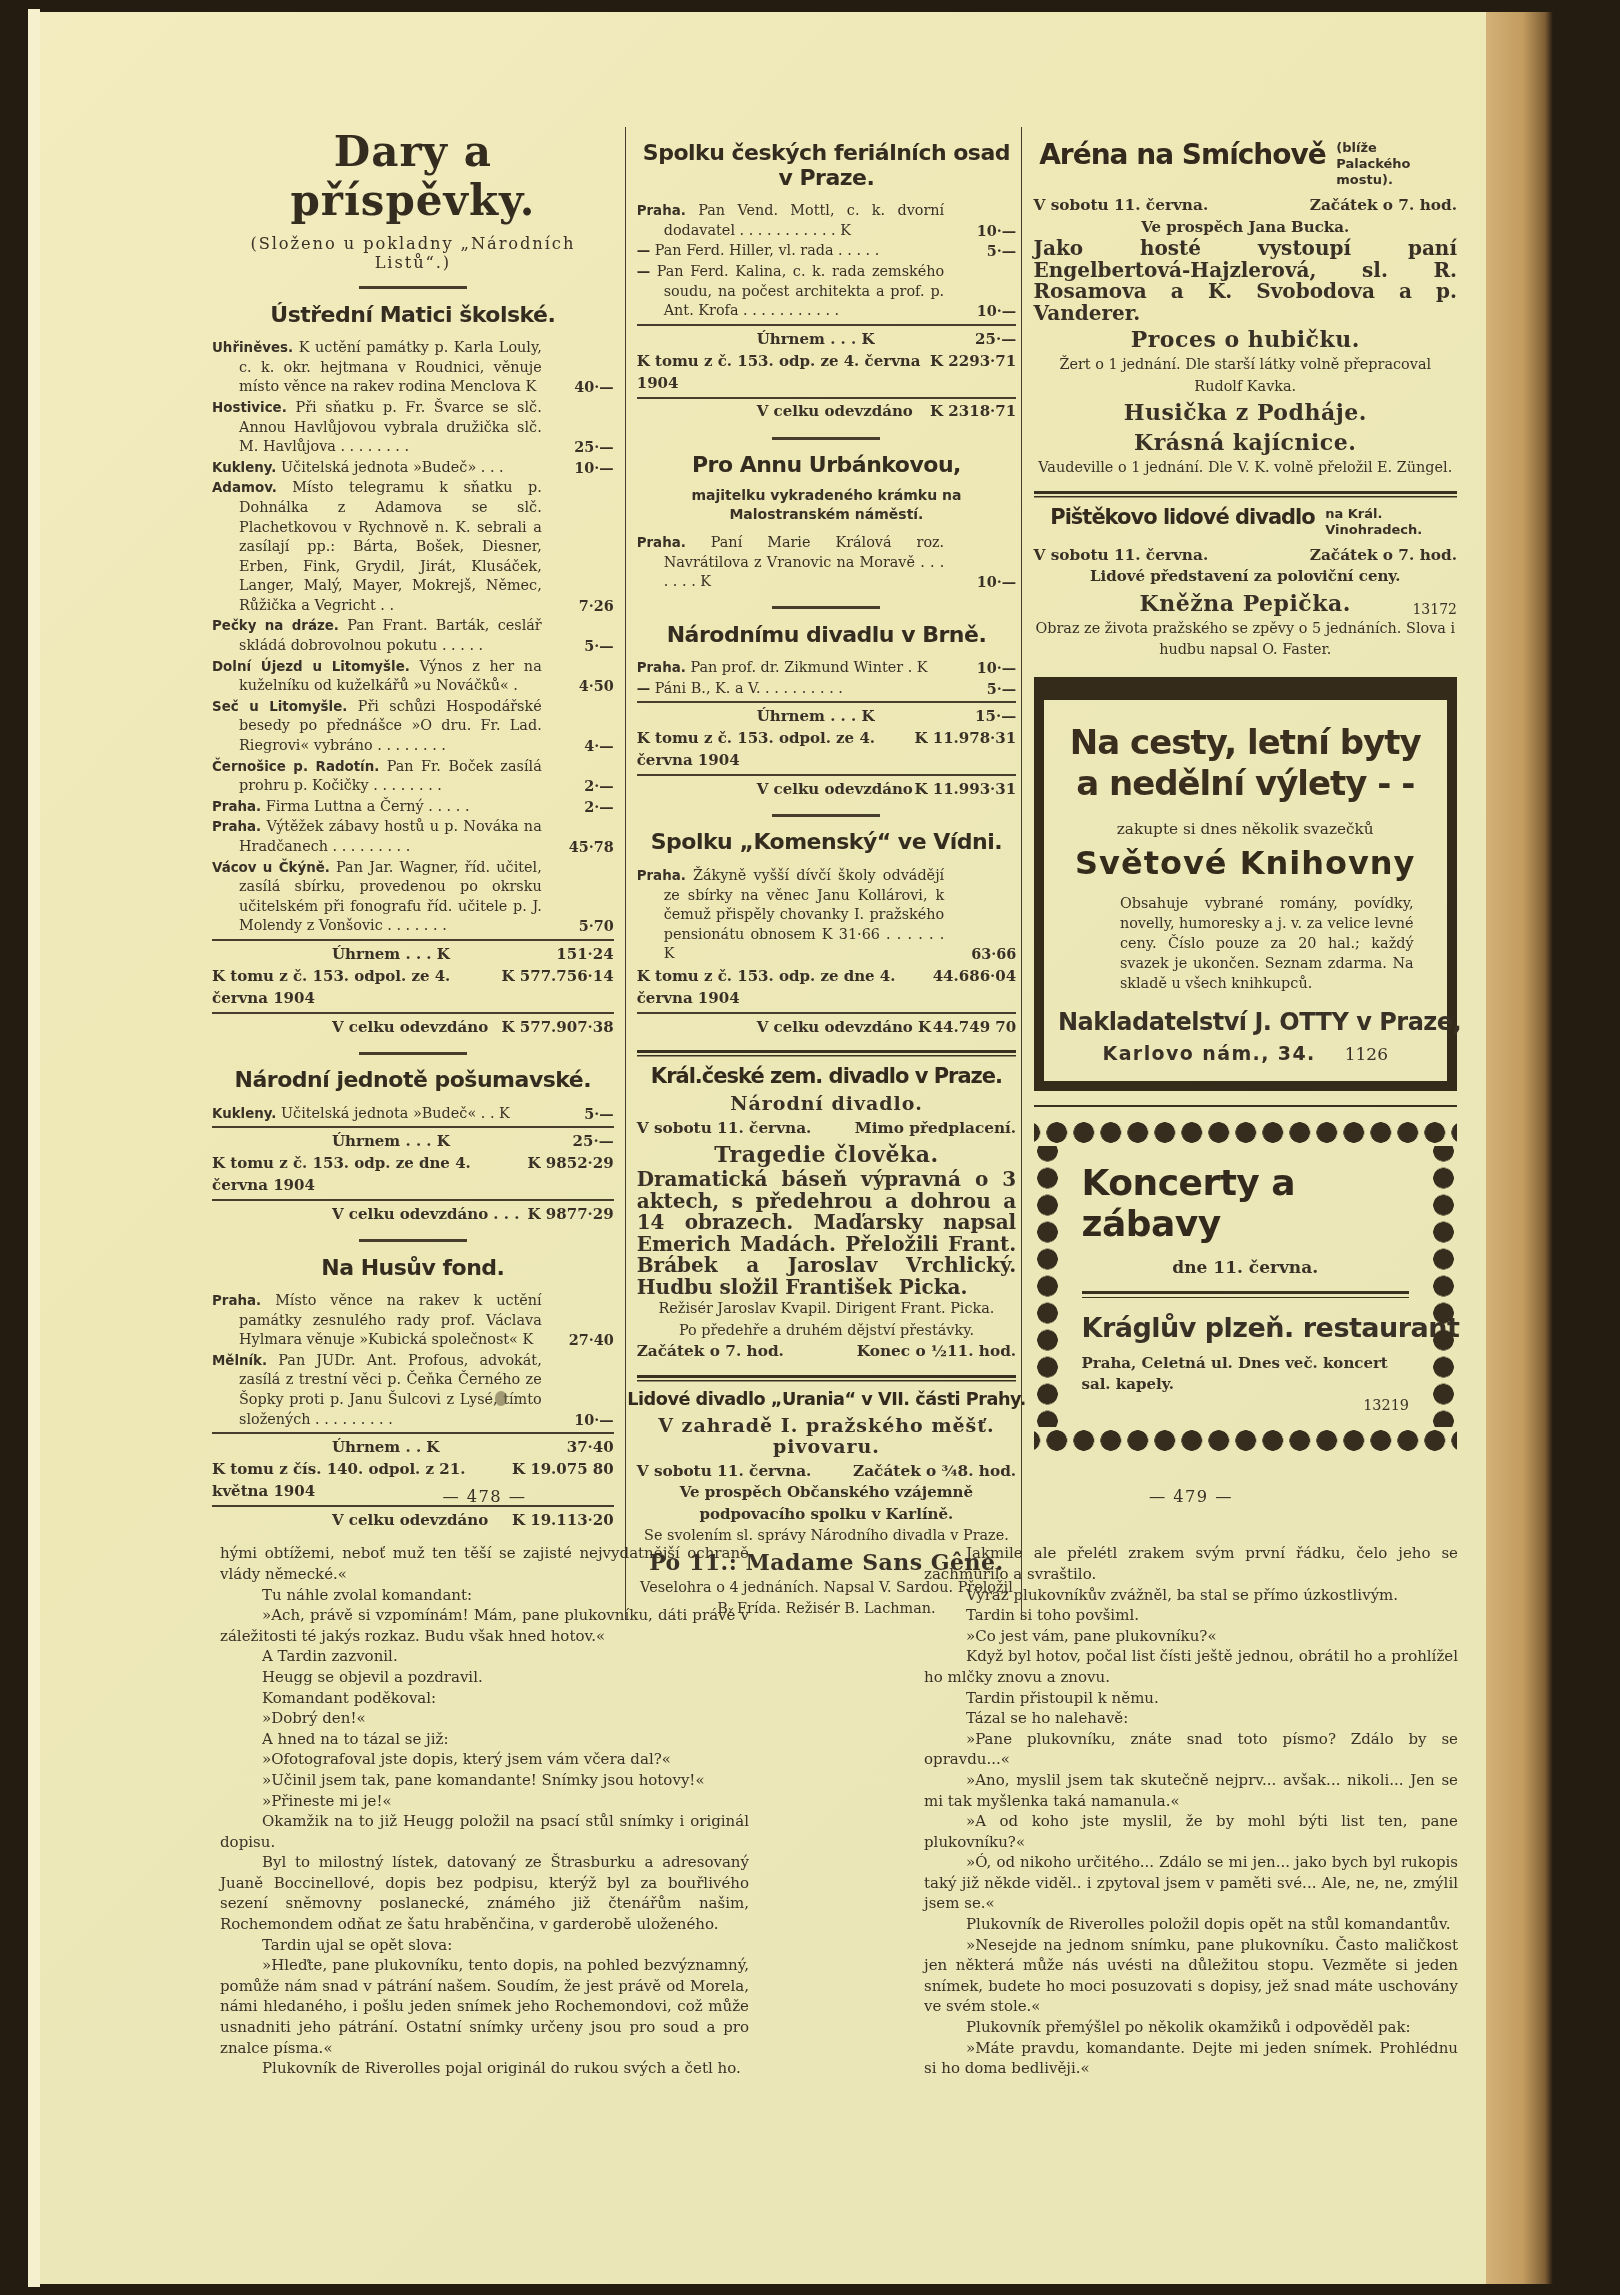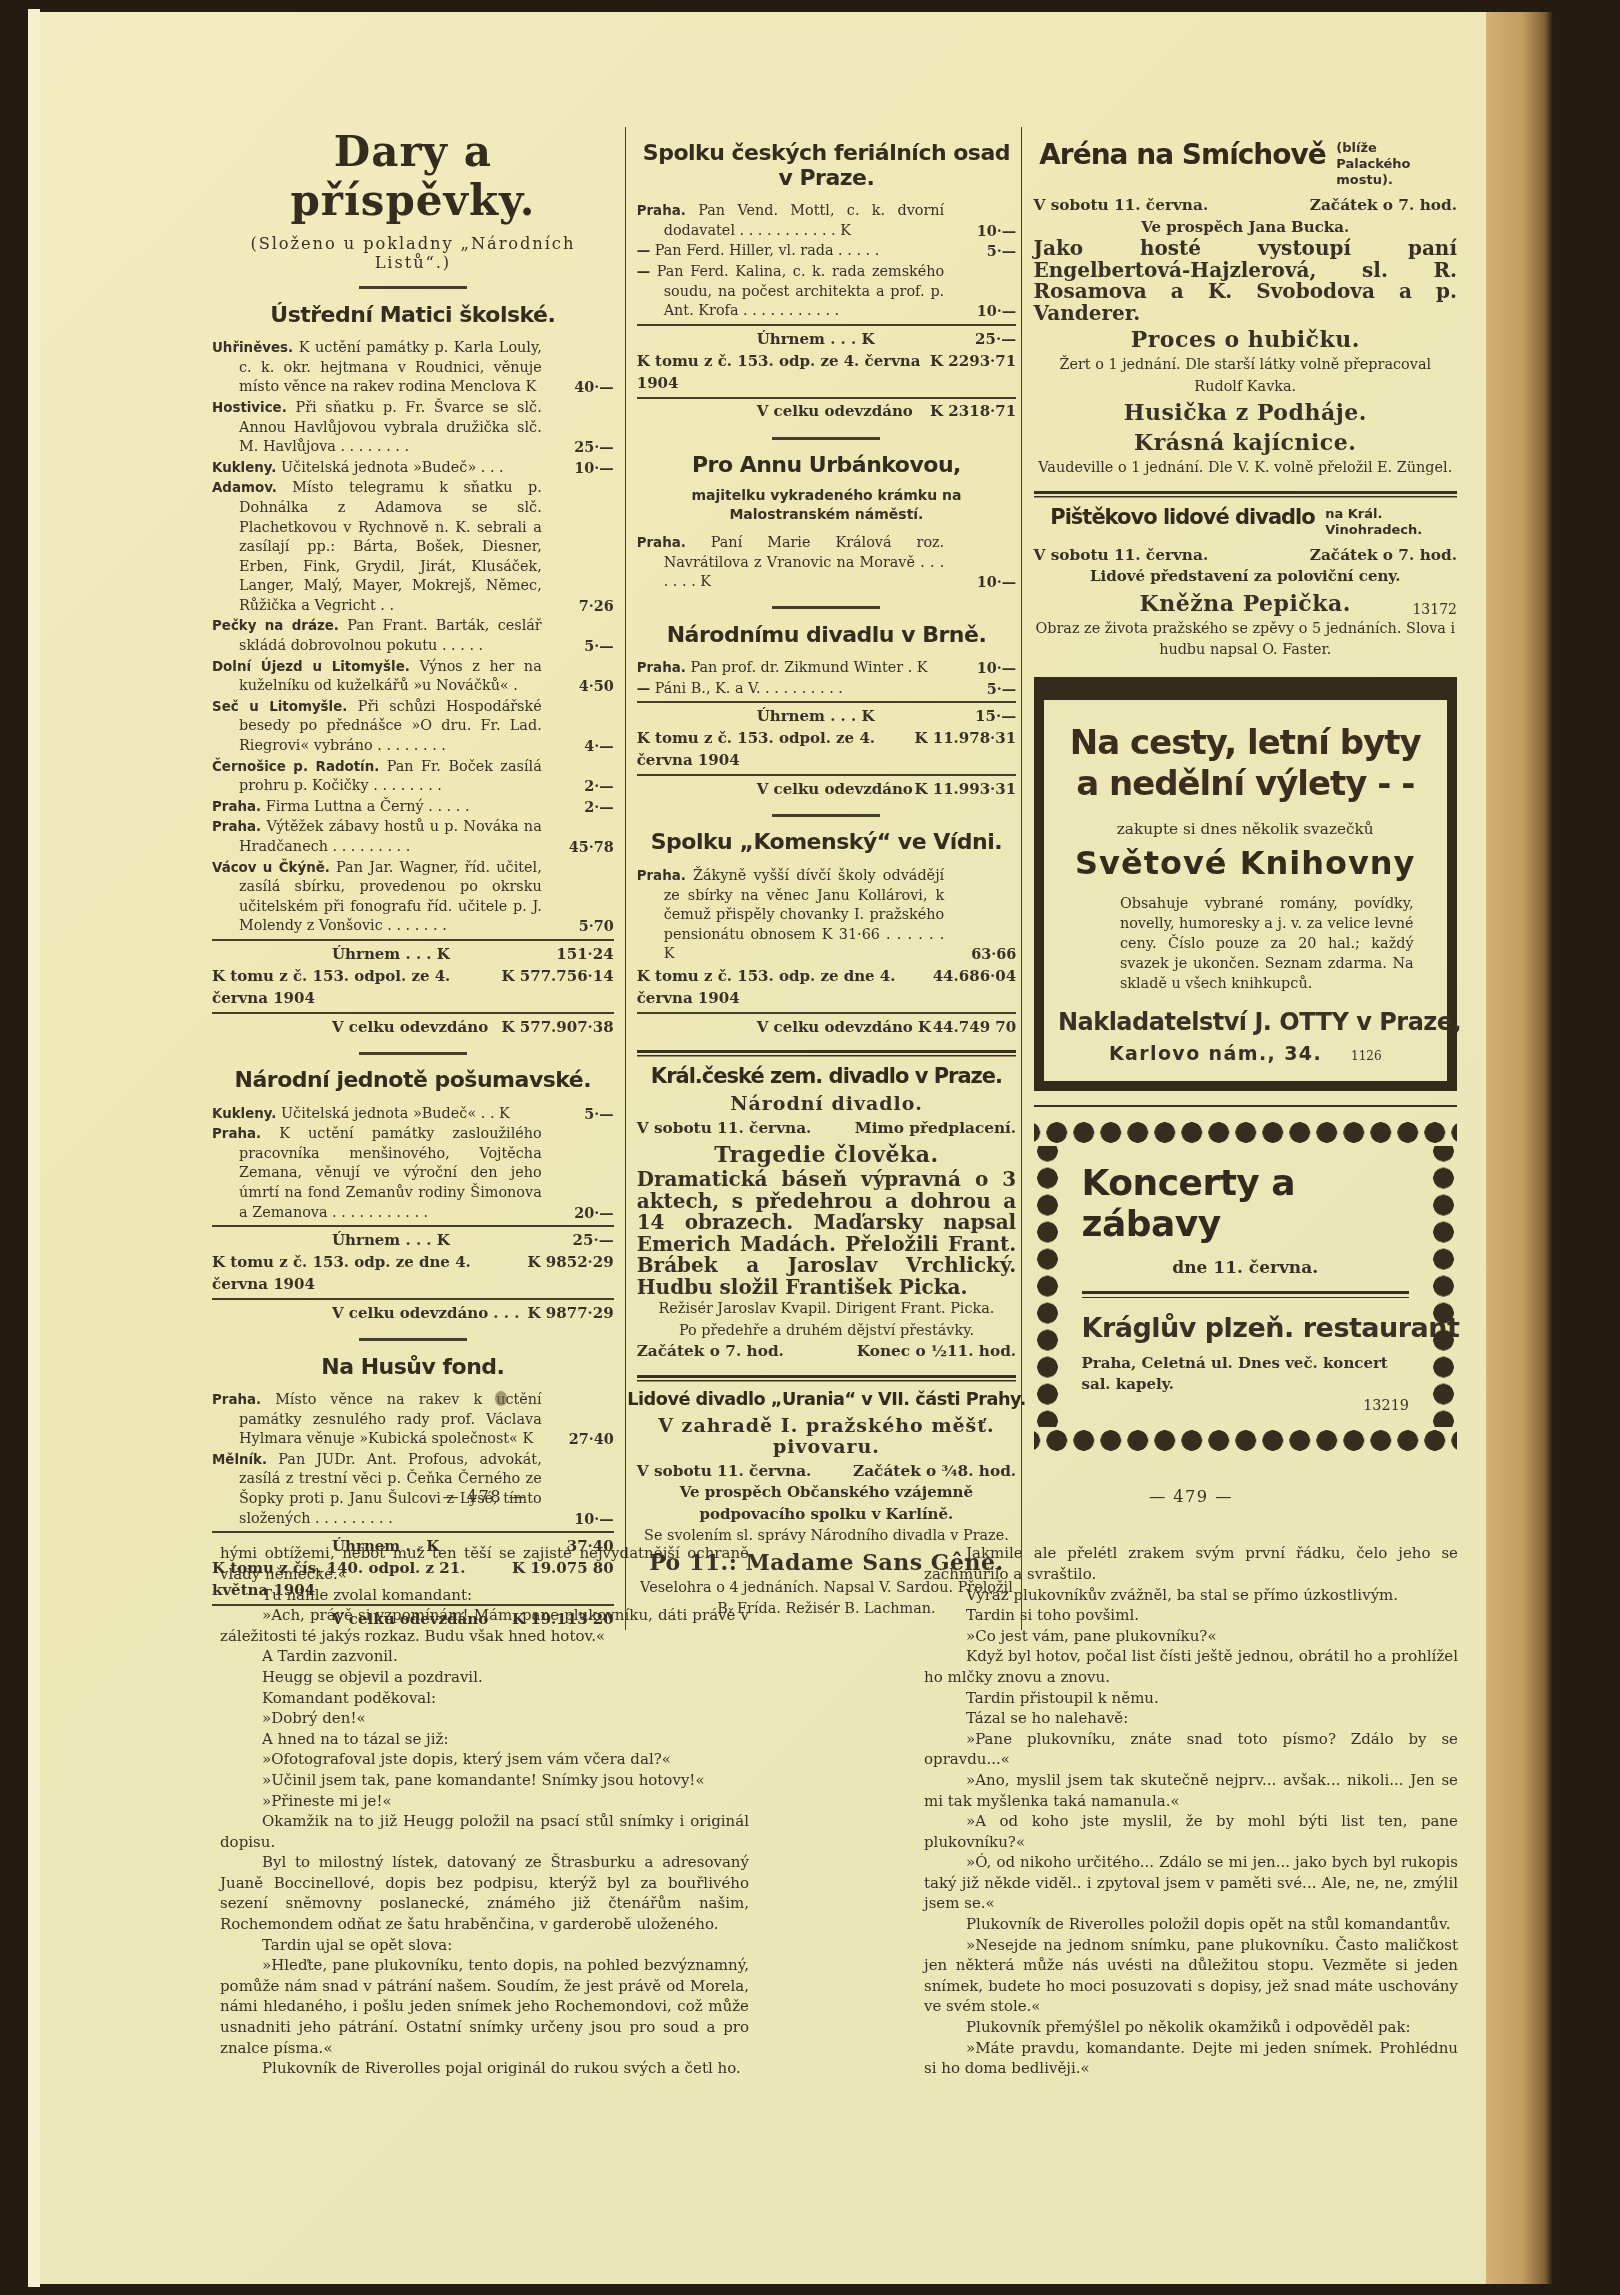--- a/index.html
+++ b/index.html
@@ -72,21 +72,21 @@
   .ad-line{font-family:"DejaVu Sans",sans-serif;font-weight:bold;font-size:34px;
     letter-spacing:-1px;color:#3a2f1e;line-height:1.2;}
   .ad-lead{font-size:15.3px;margin:16.3px 0 4.8px 0;}
   .ad-brand{font-family:"DejaVu Sans",sans-serif;font-weight:bold;font-size:32px;
     letter-spacing:1px;margin:5.7px 0 11.5px 0;color:#352b1b;}
   .ad-body{font-size:14.4px;line-height:20px;text-align:justify;padding:0 19px 0 62px;}
   .ad-pub{font-family:"DejaVu Sans",sans-serif;font-weight:bold;font-size:24px;
     letter-spacing:-0.5px;margin-top:14.4px;white-space:nowrap;}
   .ad-addr-row{display:flex;justify-content:center;gap:29px;align-items:baseline;margin-top:6.7px;}
   .ad-addr{font-family:"DejaVu Sans",sans-serif;font-weight:bold;font-size:19px;letter-spacing:1.4px;}
-  .ad-num{font-size:12px;}
+  .ad-num{font-size:17px;}
   .thinrule{border-top:2.4px solid #3a3020;margin:14.4px 0 12.4px 0;}
 
   
   .dotbox{position:relative;margin-top:4.8px;padding:43px 48px 38px 48px;box-sizing:border-box;}
   .dots{position:absolute;
     background-image:radial-gradient(circle at 50% 50%, #362d1e 10px, rgba(0,0,0,0) 10.5px);
     background-size:27px 27px;background-position:center;}
   .dots.t{top:0;left:0;right:0;height:27px;}
   .dots.b{bottom:0;left:0;right:0;height:27px;}
   .dots.l{left:0;top:27px;bottom:27px;width:27px;}
@@ -146,21 +146,20 @@
             </div>
             <div class="total ra">
               <span class="t-text">V celku odevzdáno</span>
               <span class="t-amount">K 577.907·38</span>
             </div>
           </div>
           <div class="sep"></div>
           <div class="dsec">
             <h2 class="sec-head">Národní jednotě pošumavské.</h2>
             <div class="entry"><span class="lead">Kukleny.</span> Učitelská jednota »Budeč« . . K<span class="amount">5·—</span></div>
-            <div class="entry"><span class="lead">Praha.</span> K uctění památky zasloužilého pracovníka menšinového, Vojtěcha Zemana, věnují ve výroční den jeho úmrtí na fond Zemanův rodiny Šimonova a Zemanova . . . . . . . . . . .<span class="amount">20·—</span></div>
             <div class="total ra">
               <span class="t-text">Úhrnem . . . K</span>
               <span class="t-amount">25·—</span>
             </div>
             <div class="total full">
               <span class="t-text">K tomu z č. 153. odp. ze dne 4. června 1904</span>
               <span class="t-amount">K 9852·29</span>
             </div>
             <div class="total ra">
               <span class="t-text">V celku odevzdáno . . .</span>

